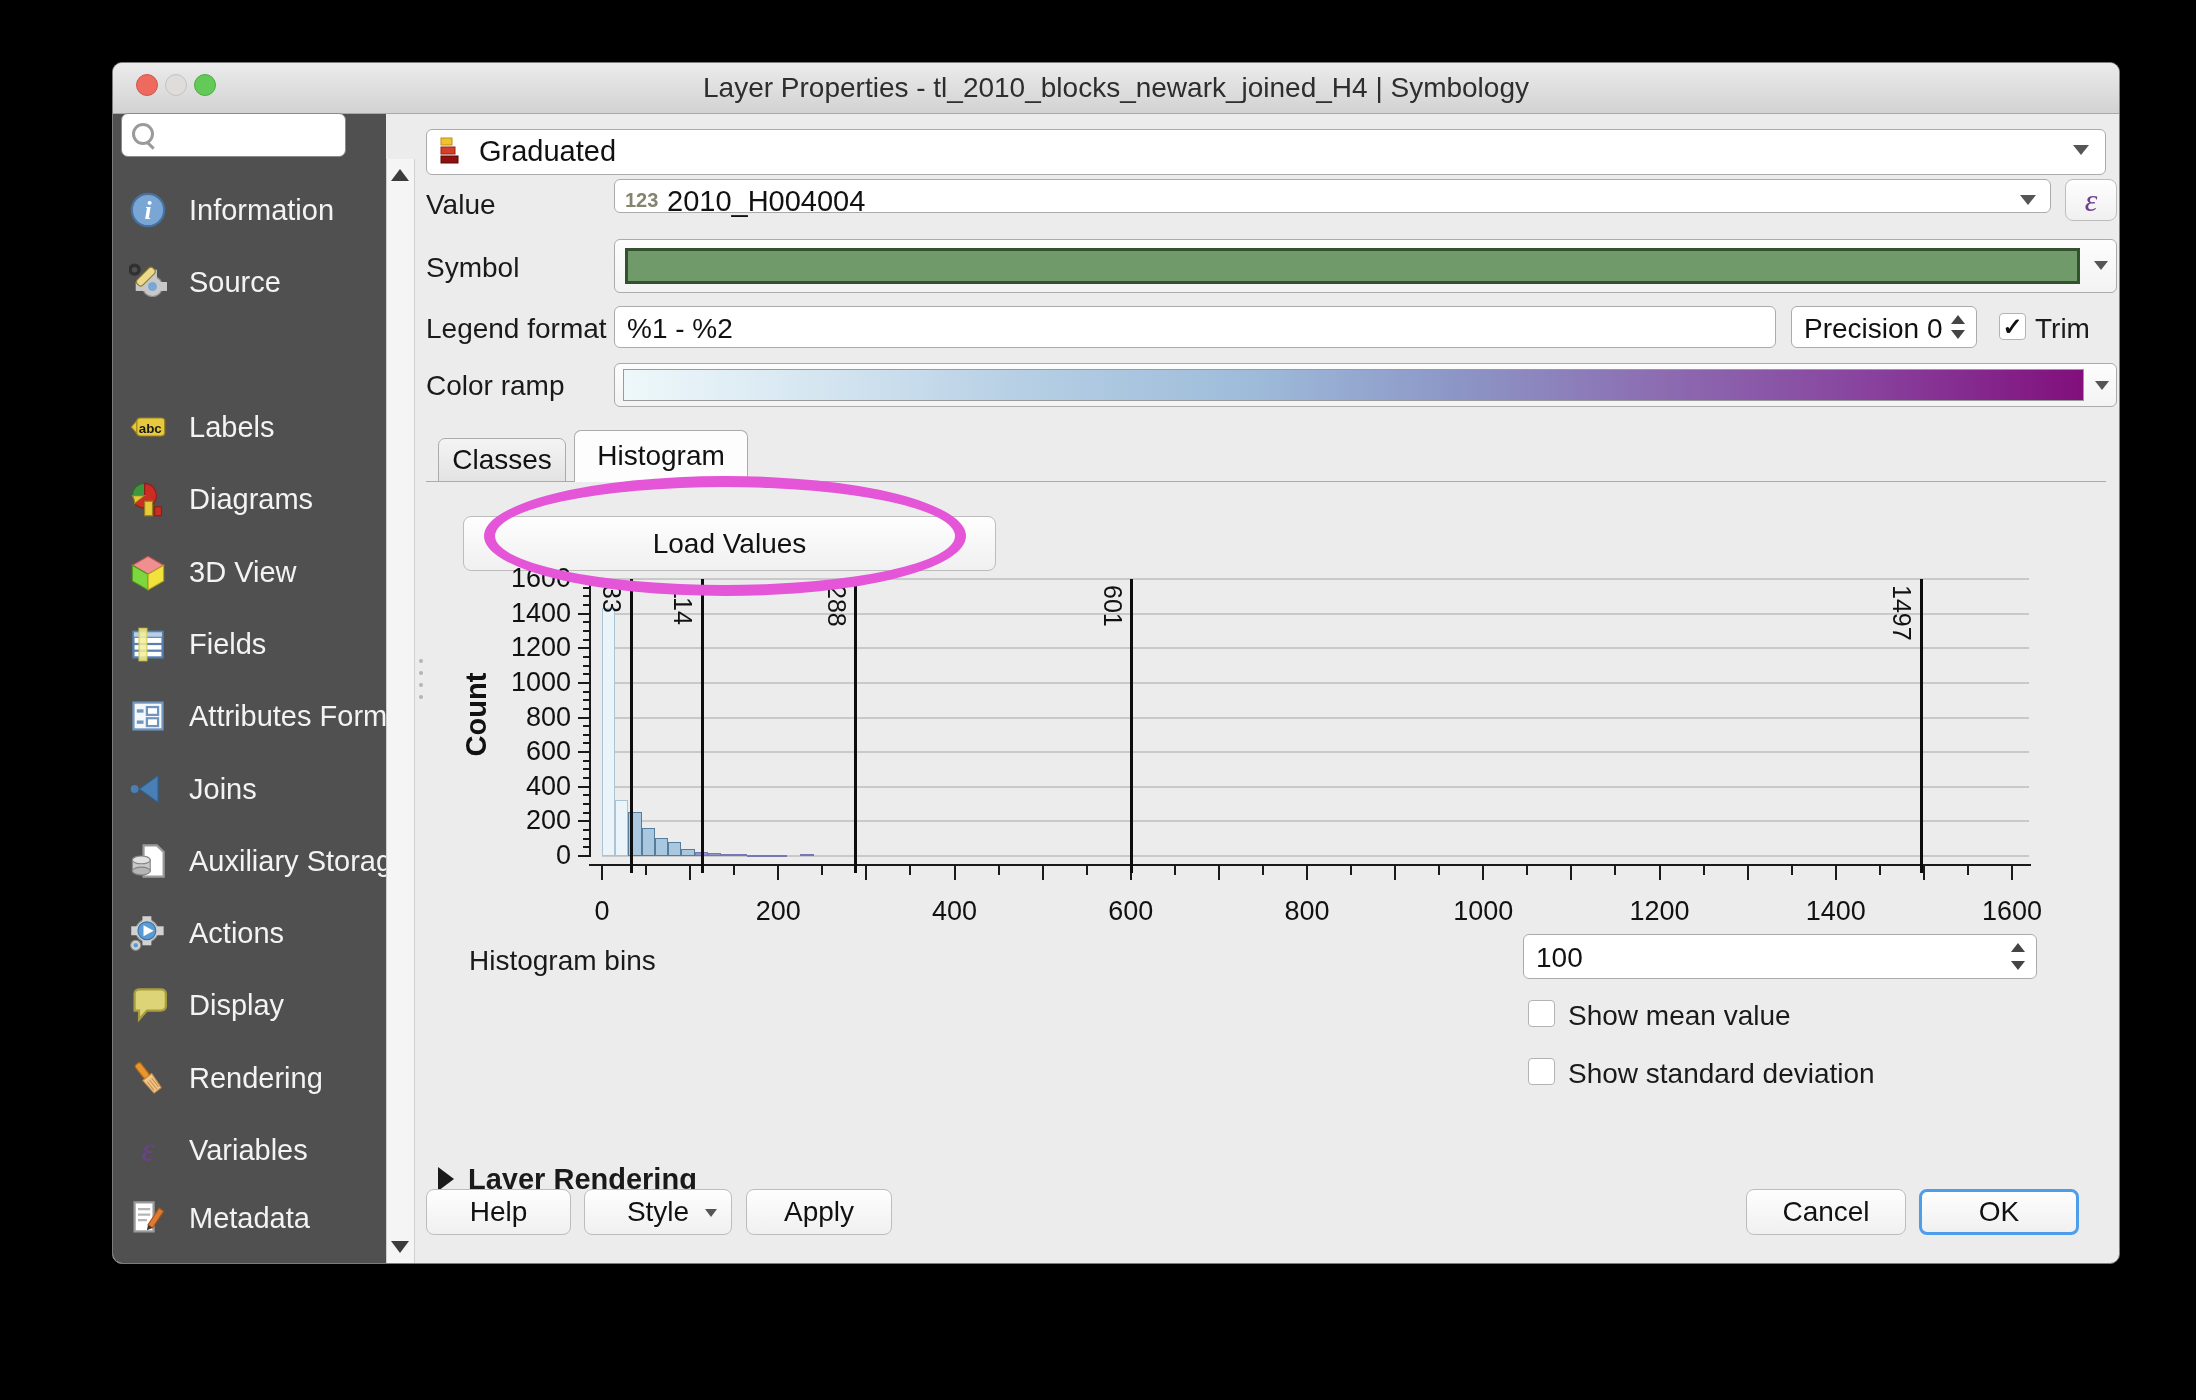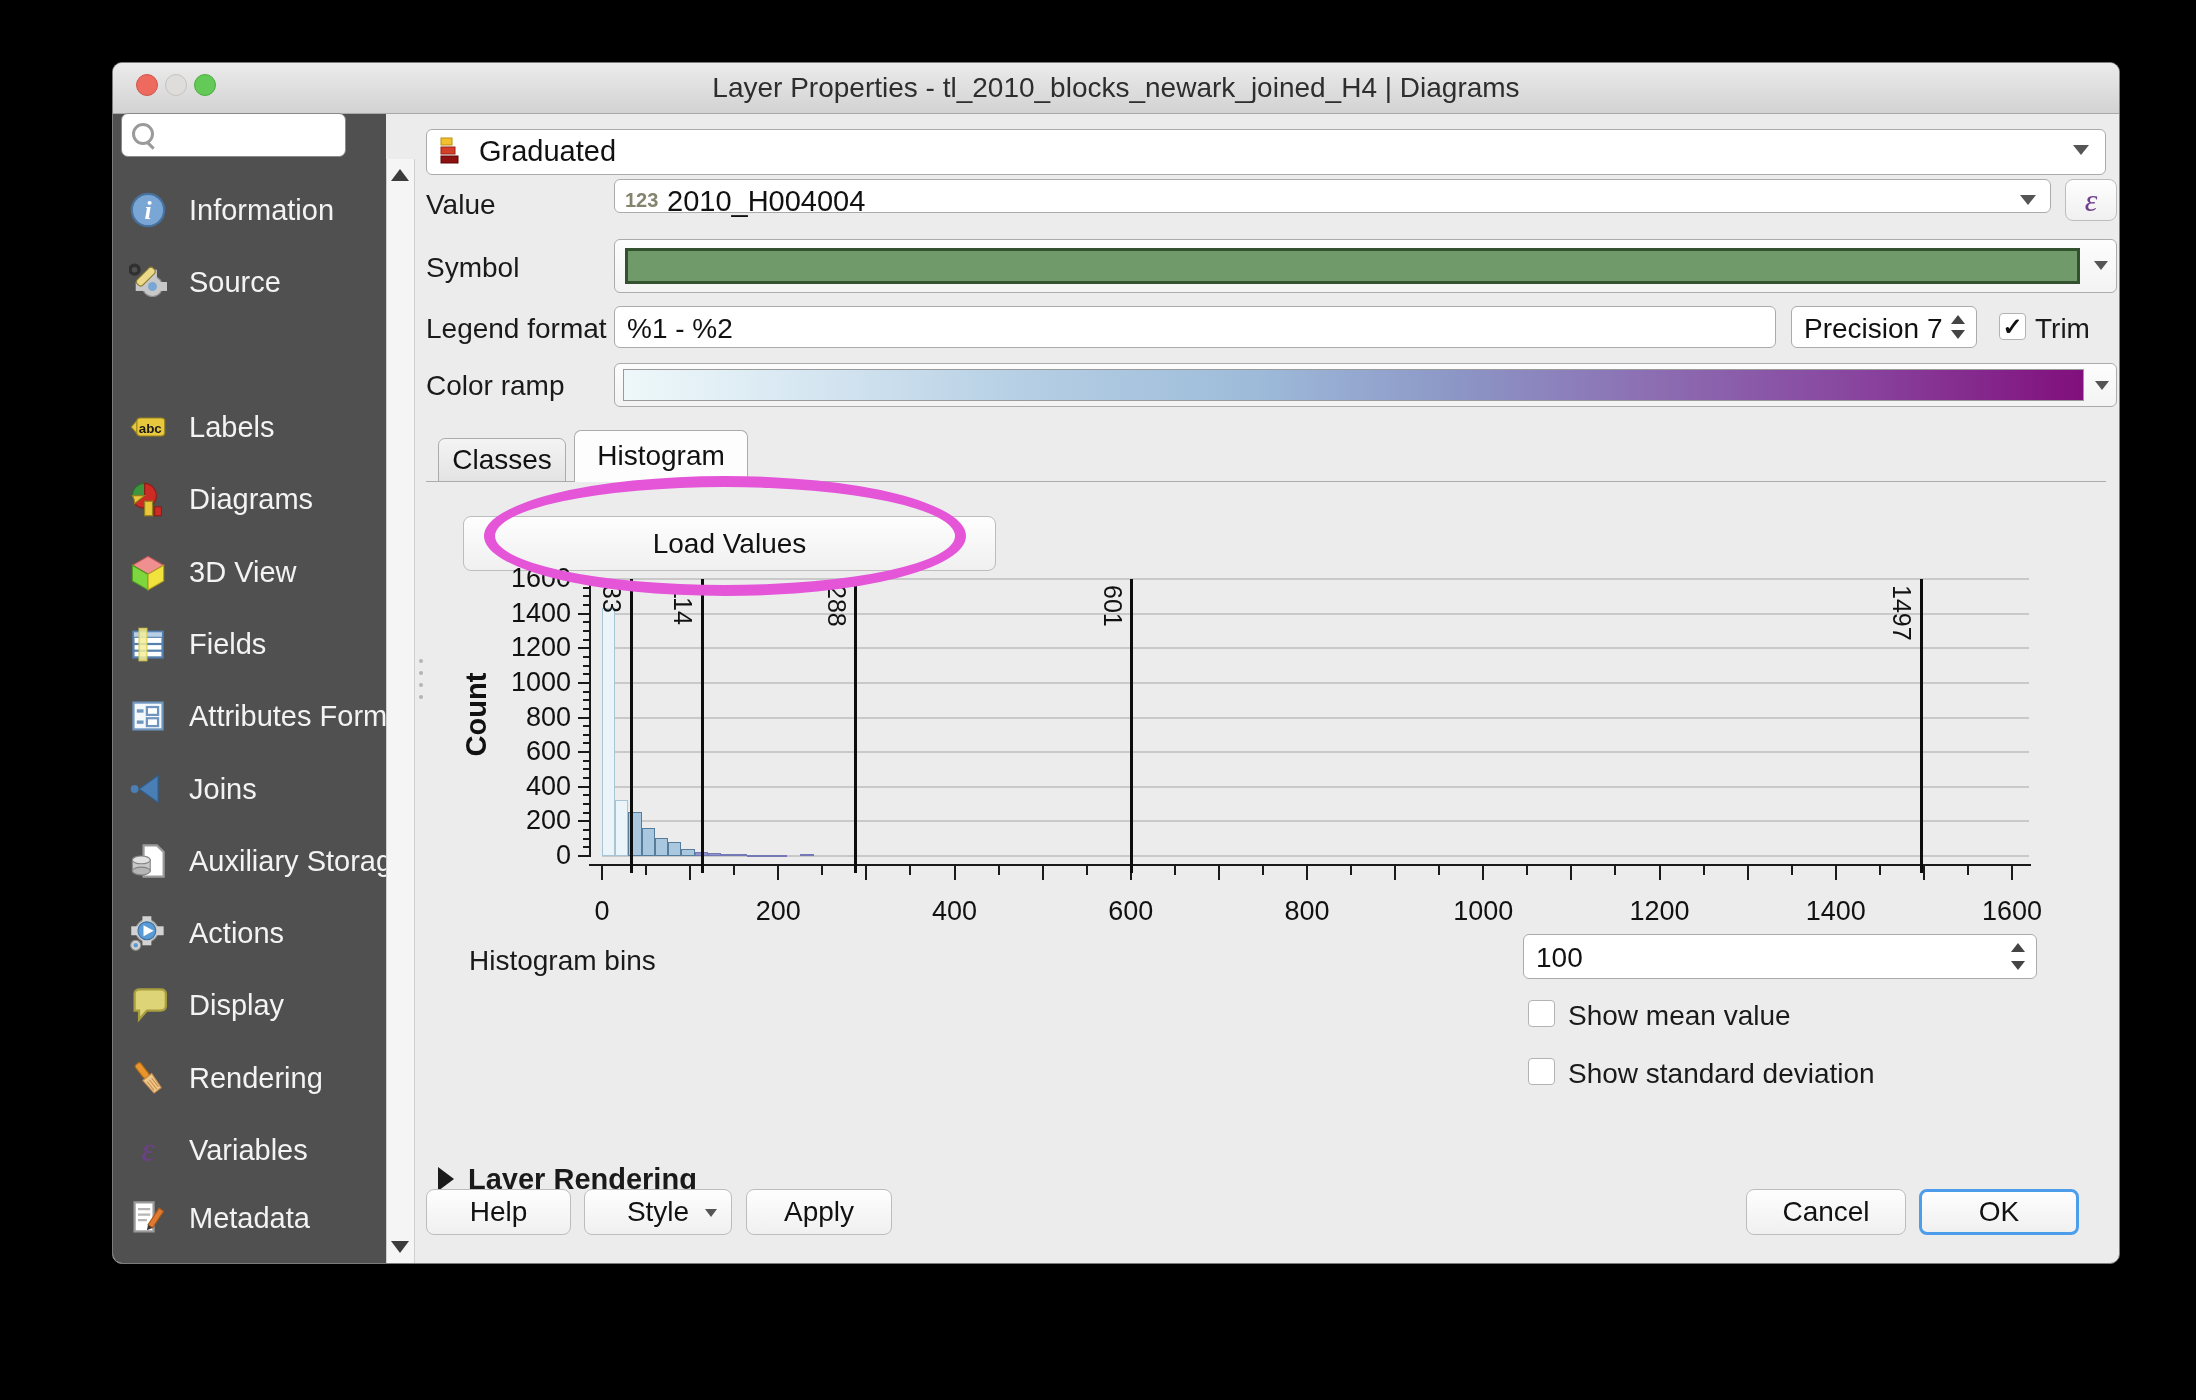--- a/index.html
+++ b/index.html
@@ -31,21 +31,21 @@
 </style>
 </head>
 <body>
 
 <div id="win">
 
   <div id="titlebar">
     <div class="tl" style="left:23px;background:#ee6a5f;border:1px solid #d0544a;"></div>
     <div class="tl" style="left:52px;background:#dedddb;border:1px solid #c4c3c0;"></div>
     <div class="tl" style="left:81px;background:#64ca57;border:1px solid #4aad3e;"></div>
-    <div id="title">Layer Properties - tl_2010_blocks_newark_joined_H4 | Diagrams</div>
+    <div id="title">Layer Properties - tl_2010_blocks_newark_joined_H4 | Symbology</div>
   </div>
 
   <div id="sidebar">
       <div class="sb-item" style="top: 60px; height: 72.3px;">
         <span class="ic"><svg width="38" height="38" viewBox="0 0 34 34">
             <circle cx="17" cy="17" r="14.5" fill="#7aa6d6" stroke="#47729f" stroke-width="2"></circle>
             <text x="17" y="25" text-anchor="middle" font-size="23" font-style="italic" font-weight="bold" font-family="Liberation Serif,serif" fill="#fff">i</text>
           </svg></span>
         <span class="tx">Information</span>
       </div>
@@ -216,21 +216,21 @@
   <div class="fld" style="left:501px;top:176px;width:1503px;height:54px;background:linear-gradient(#fdfdfd,#f3f3f3);">
     <div class="abs" id="symswatch" style="inset: 8px 36px 8px 10px; background: rgb(113, 154, 107); border: 3px solid rgb(51, 80, 47);"></div>
     <span class="arr-dn" style="right:8px;top:21px;border-left-width:7px;border-right-width:7px;border-top-width:9px;"></span>
   </div>
 
   <div class="lbl" style="left:313px;top:250px;">Legend format</div>
   <div class="fld" style="left:501px;top:243px;width:1162px;height:42px;">
     <span class="abs" style="left:12px;top:6px;font-size:28px;color:#111;">%1 - %2</span>
   </div>
   <div class="fld" style="left:1678px;top:243px;width:186px;height:42px;">
-    <span class="abs" style="left:12px;top:6px;font-size:28px;color:#111;">Precision 7</span>
+    <span class="abs" style="left:12px;top:6px;font-size:28px;color:#111;">Precision 0</span>
     <span class="spin">
         <span class="u"></span>
         <span class="d"></span>
       </span>
   </div>
   <div class="chk" style="left:1886px;top:250px;">✓</div>
   <div class="lbl" style="left:1922px;top:250px;">Trim</div>
 
   <div class="lbl" style="left:313px;top:307px;">Color ramp</div>
   <div class="fld" style="left:501px;top:300px;width:1503px;height:44px;background:linear-gradient(#fdfdfd,#f3f3f3);">

